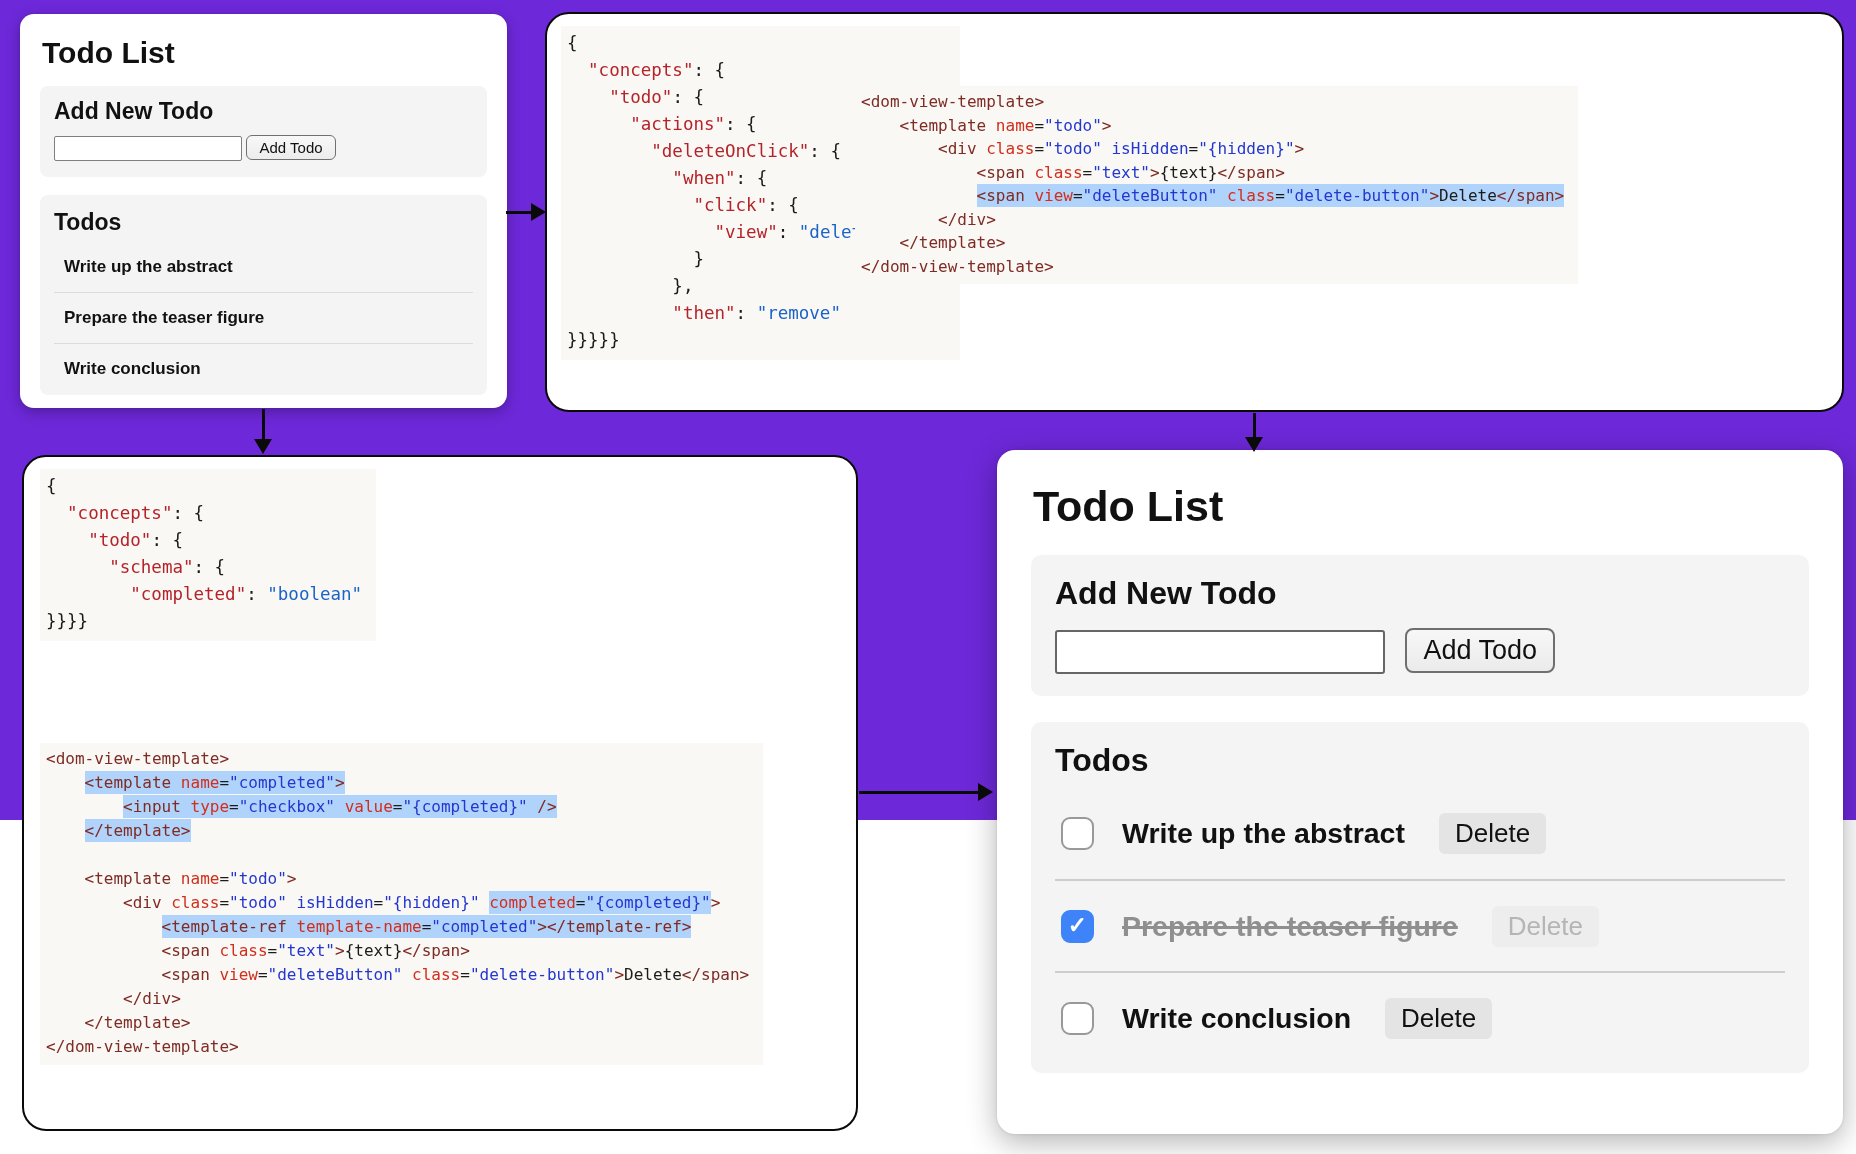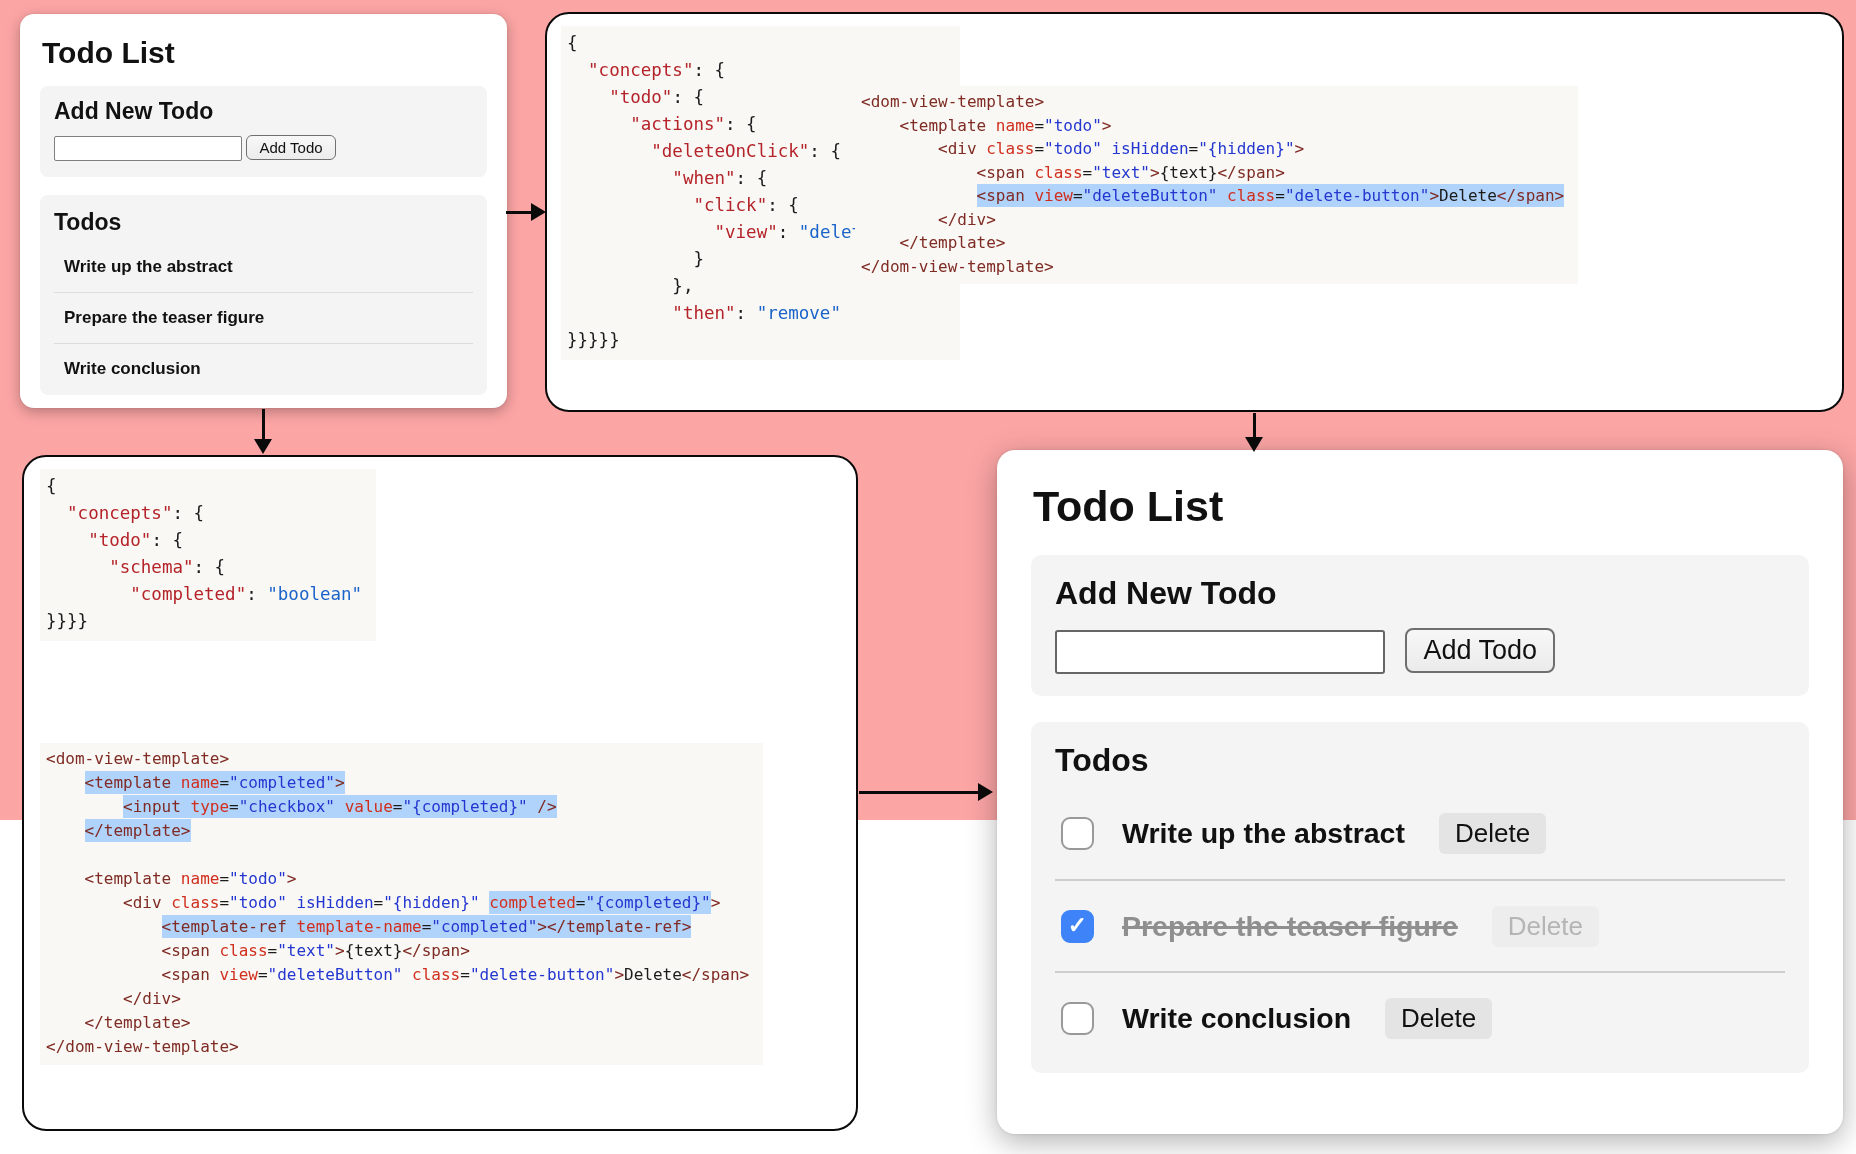--- a/index.html
+++ b/index.html
@@ -7,21 +7,21 @@
     --sel:#b0d3fb;
     --ck:#b5232a;
     --cv:#1a63c9;
     --ct:#7f2b24;
     --ca:#d12f1e;
     --cs:#2337d0;
   }
   *{box-sizing:border-box;margin:0;padding:0}
   html,body{width:1856px;height:1154px;background:#fff;overflow:hidden;
     font-family:"Liberation Sans",sans-serif;color:#111}
-  #stage{position:relative;width:1856px;height:820px;background:#fca5a5}
+  #stage{position:relative;width:1856px;height:820px;background:#6d28d9}
 
   
   .card{position:absolute;background:#fff;border-radius:14px;
     box-shadow:0 4px 14px rgba(0,0,0,.28), 0 0 2px rgba(0,0,0,.12)}
   #tl-card{left:20px;top:14px;width:487px;height:394px;padding:16px 20px}
   #tl-card .title{font-size:30px;font-weight:bold;margin:6px 2px 16px}
   .graybox{background:#f4f4f4;border-radius:8px}
   #tl-add{padding:10px 14px 16px}
   #tl-add h2{font-size:23px;font-weight:bold;margin:2px 0 10px}
   #tl-add input{width:188px;height:25px;border:1px solid #7f7f7f;border-radius:2px;background:#fff;font-size:14px;padding:0 6px}

